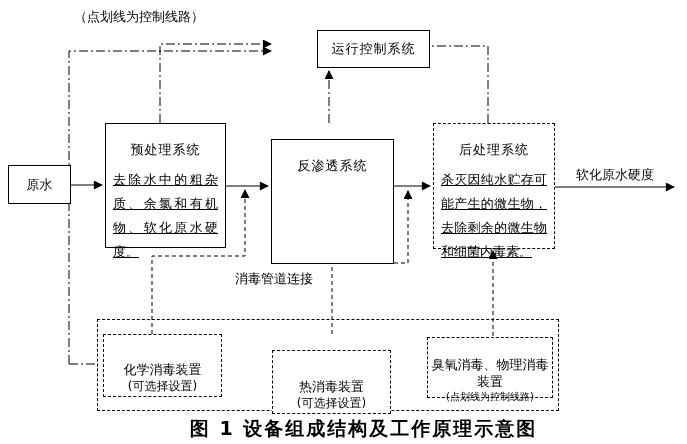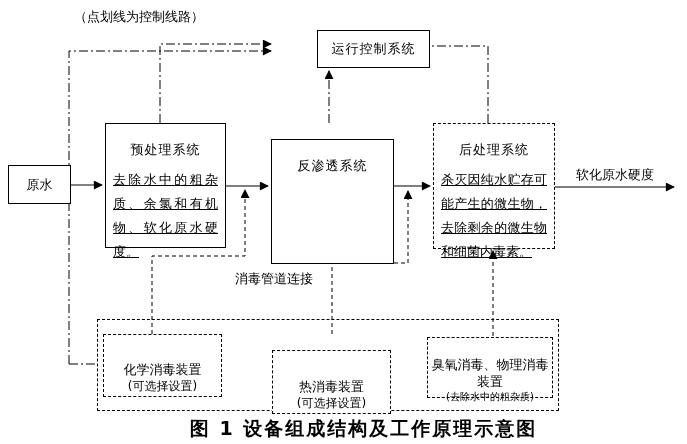--- a/index.html
+++ b/index.html
@@ -108,18 +108,18 @@
     <div class="dnote">(可选择设置)</div>
   </div>
 
   <div class="box dashed dbox" id="box-heat">
     <div class="dtitle">热消毒装置</div>
     <div class="dnote">(可选择设置)</div>
   </div>
 
   <div class="box dashed dbox" id="box-ozone">
     <div class="dtitle">臭氧消毒、物理消毒装置</div>
-    <div class="dnote">(去除水中的粗杂质)</div>
+    <div class="dnote">(点划线为控制线路)</div>
   </div>
 
   <div id="caption">图 1 设备组成结构及工作原理示意图</div>
 
 </div>
 
 </body></html>

